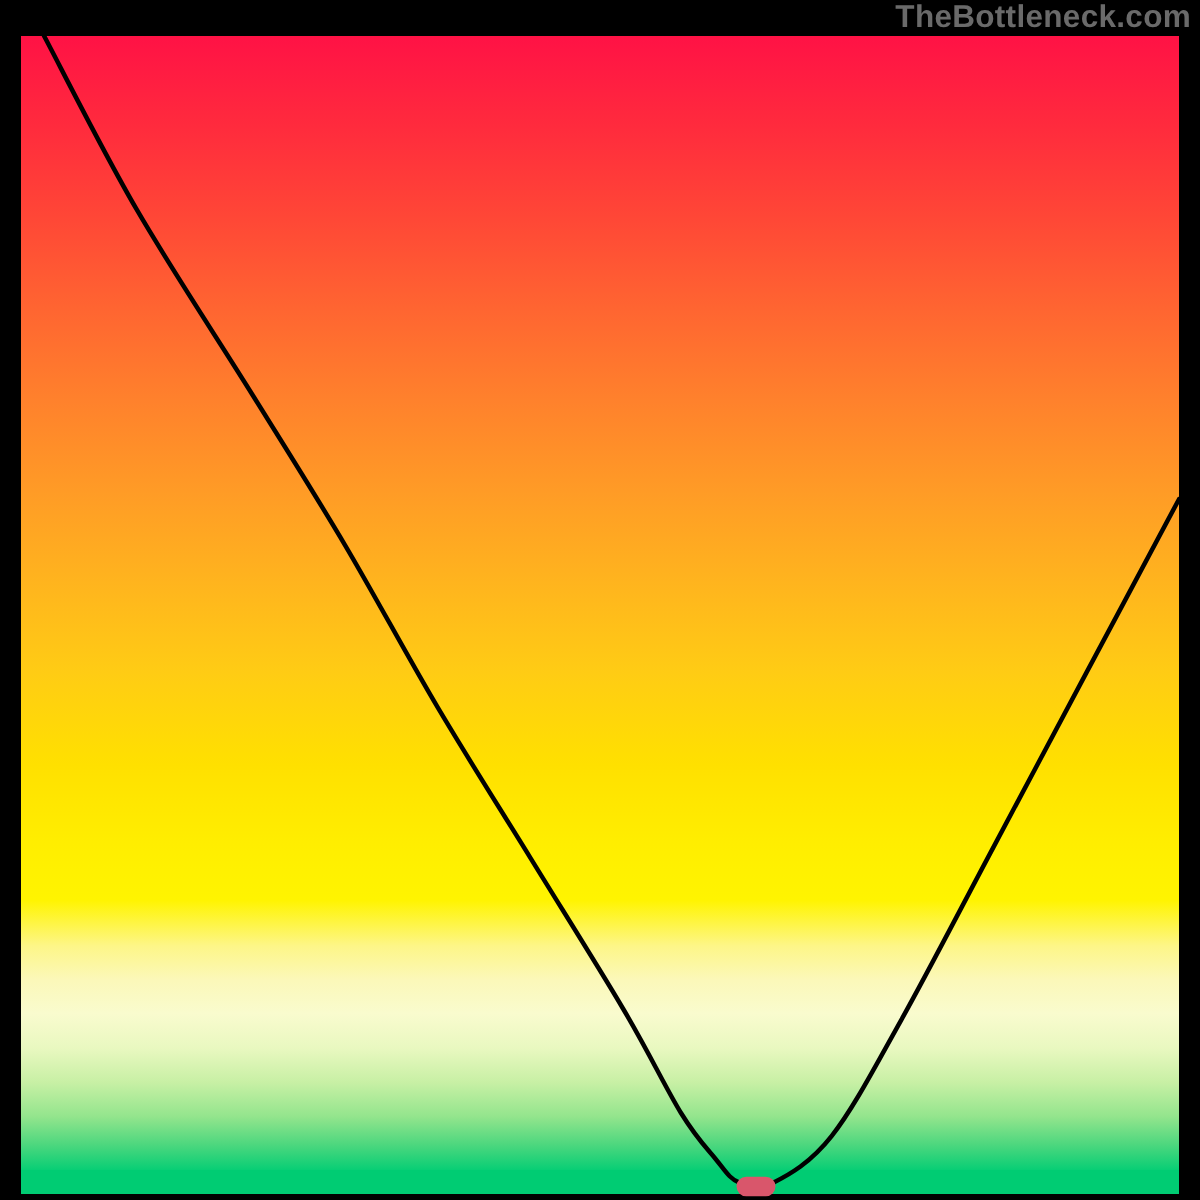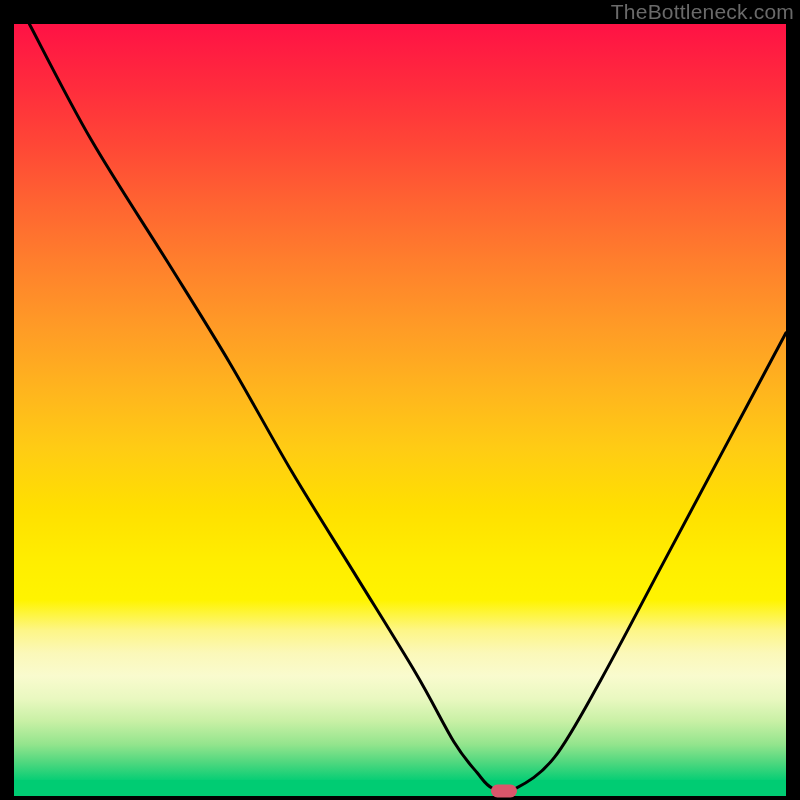--- a/index.html
+++ b/index.html
@@ -61,21 +61,21 @@
     width: 772px;
     height: 16px;
     background: #00cc73;
   }
   .watermark {
     position: absolute;
     top: 0px;
     right: 6px;
     font-family: Arial, Helvetica, sans-serif;
     font-size: 21px;
-    font-weight: 400;
+    font-weight: 700;
     letter-spacing: 0.2px;
     color: #6a6a6a;
     user-select: none;
   }
   .curve {
     position: absolute;
     left: 0;
     top: 0;
     width: 772px;
     height: 772px;

